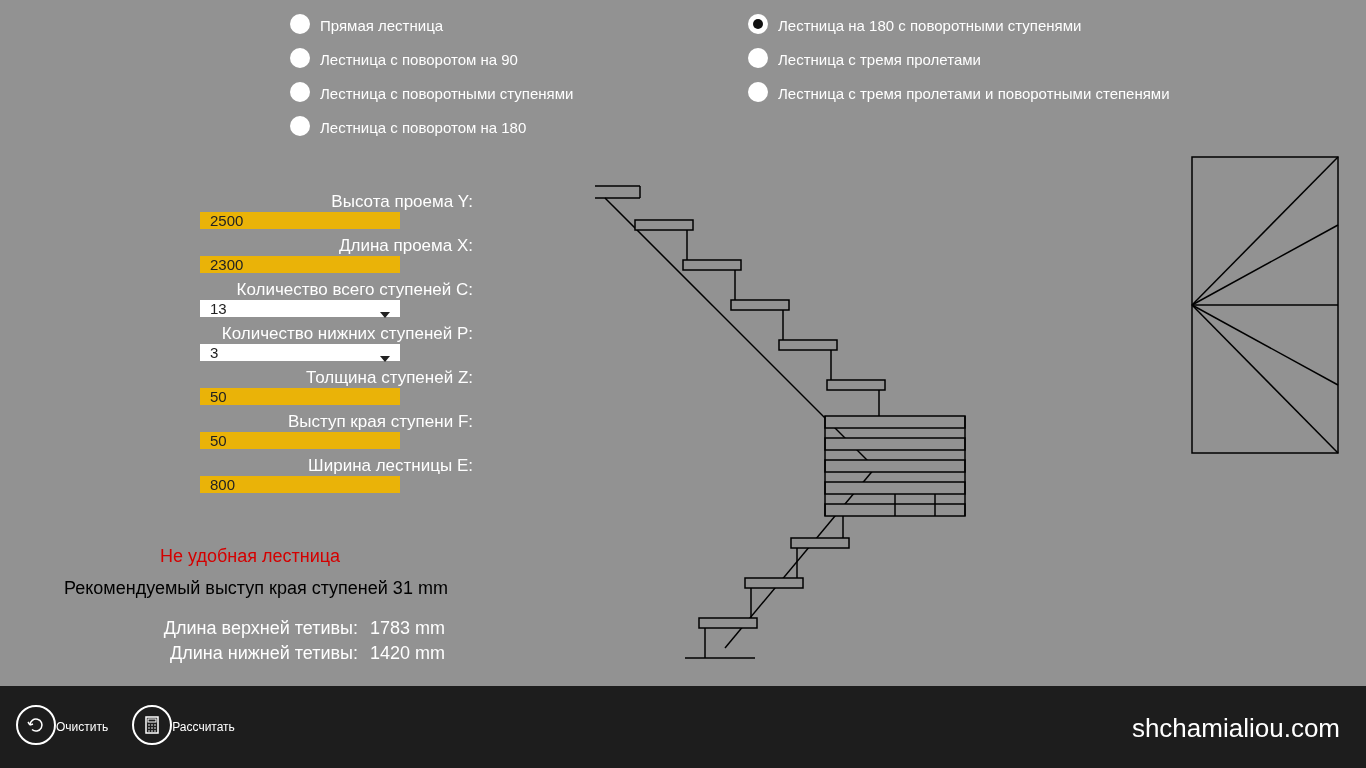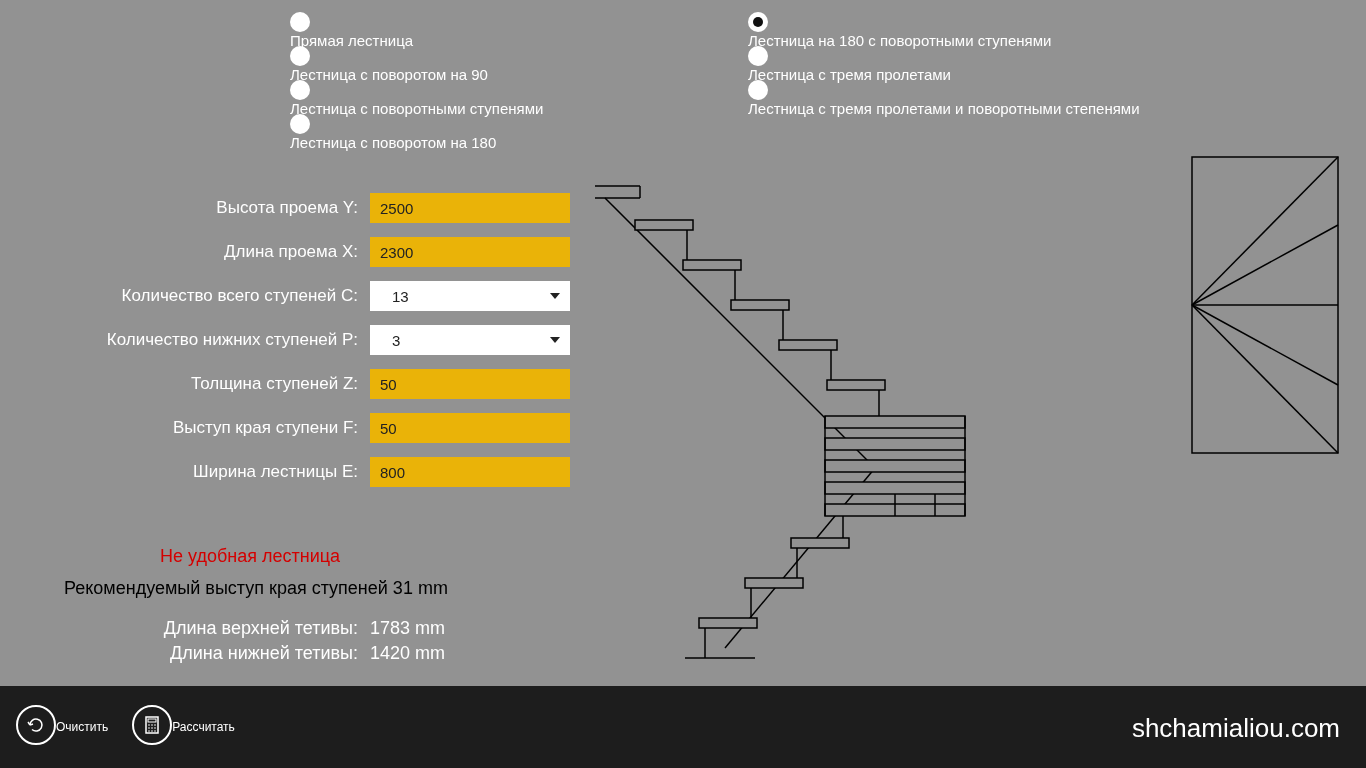--- a/index.html
+++ b/index.html
@@ -23,25 +23,24 @@
   left: 290px;
   top: 0;
 }
 .radio-col2 {
   position: absolute;
   left: 748px;
   top: 0;
 }
 .radio-item {
   display: flex;
-  align-items: flex-start;
+  align-items: flex-end;
   margin-bottom: 12px;
   height: 22px;
   cursor: pointer;
-  flex-direction: column;
 }
 .radio-circle {
   width: 20px;
   height: 20px;
   border-radius: 50%;
   background: #fff;
   margin-right: 10px;
   display: flex;
   align-items: center;
   justify-content: center;
@@ -64,20 +63,21 @@
   position: absolute;
   top: 192px;
   left: 0;
   width: 600px;
 }
 .form-row {
   display: flex;
   align-items: center;
   margin-bottom: 12px;
   height: 32px;
+  flex-direction: column;
 }
 .form-label {
   width: 370px;
   text-align: right;
   padding-right: 12px;
   font-size: 17px;
   color: #fff;
 }
 .form-input {
   width: 200px;
@@ -86,21 +86,21 @@
   border: none;
   padding: 0 10px;
   font-size: 15px;
   color: #222;
 }
 .form-select {
   width: 200px;
   height: 30px;
   background: #fff;
   border: none;
-  padding: 0 22px;
+  padding: 0 10px;
   font-size: 15px;
   color: #222;
   position: relative;
   display: flex;
   align-items: center;
   cursor: pointer;
 }
 .form-select::after {
   content: "";
   position: absolute;

